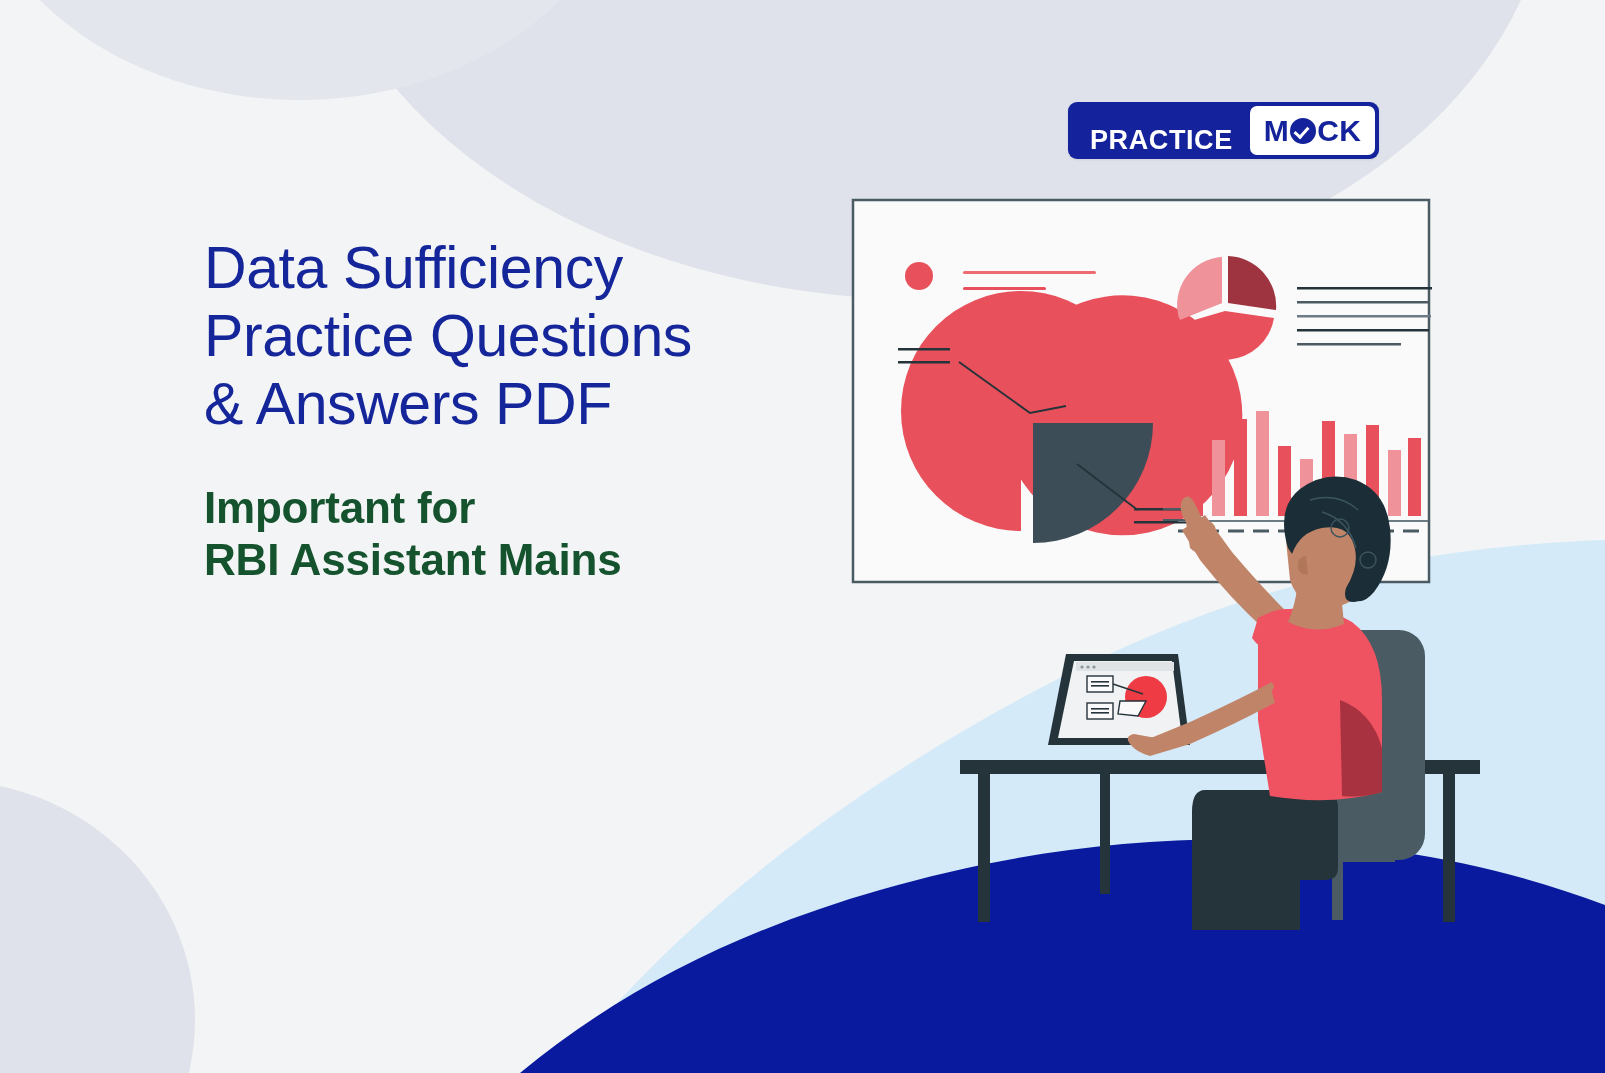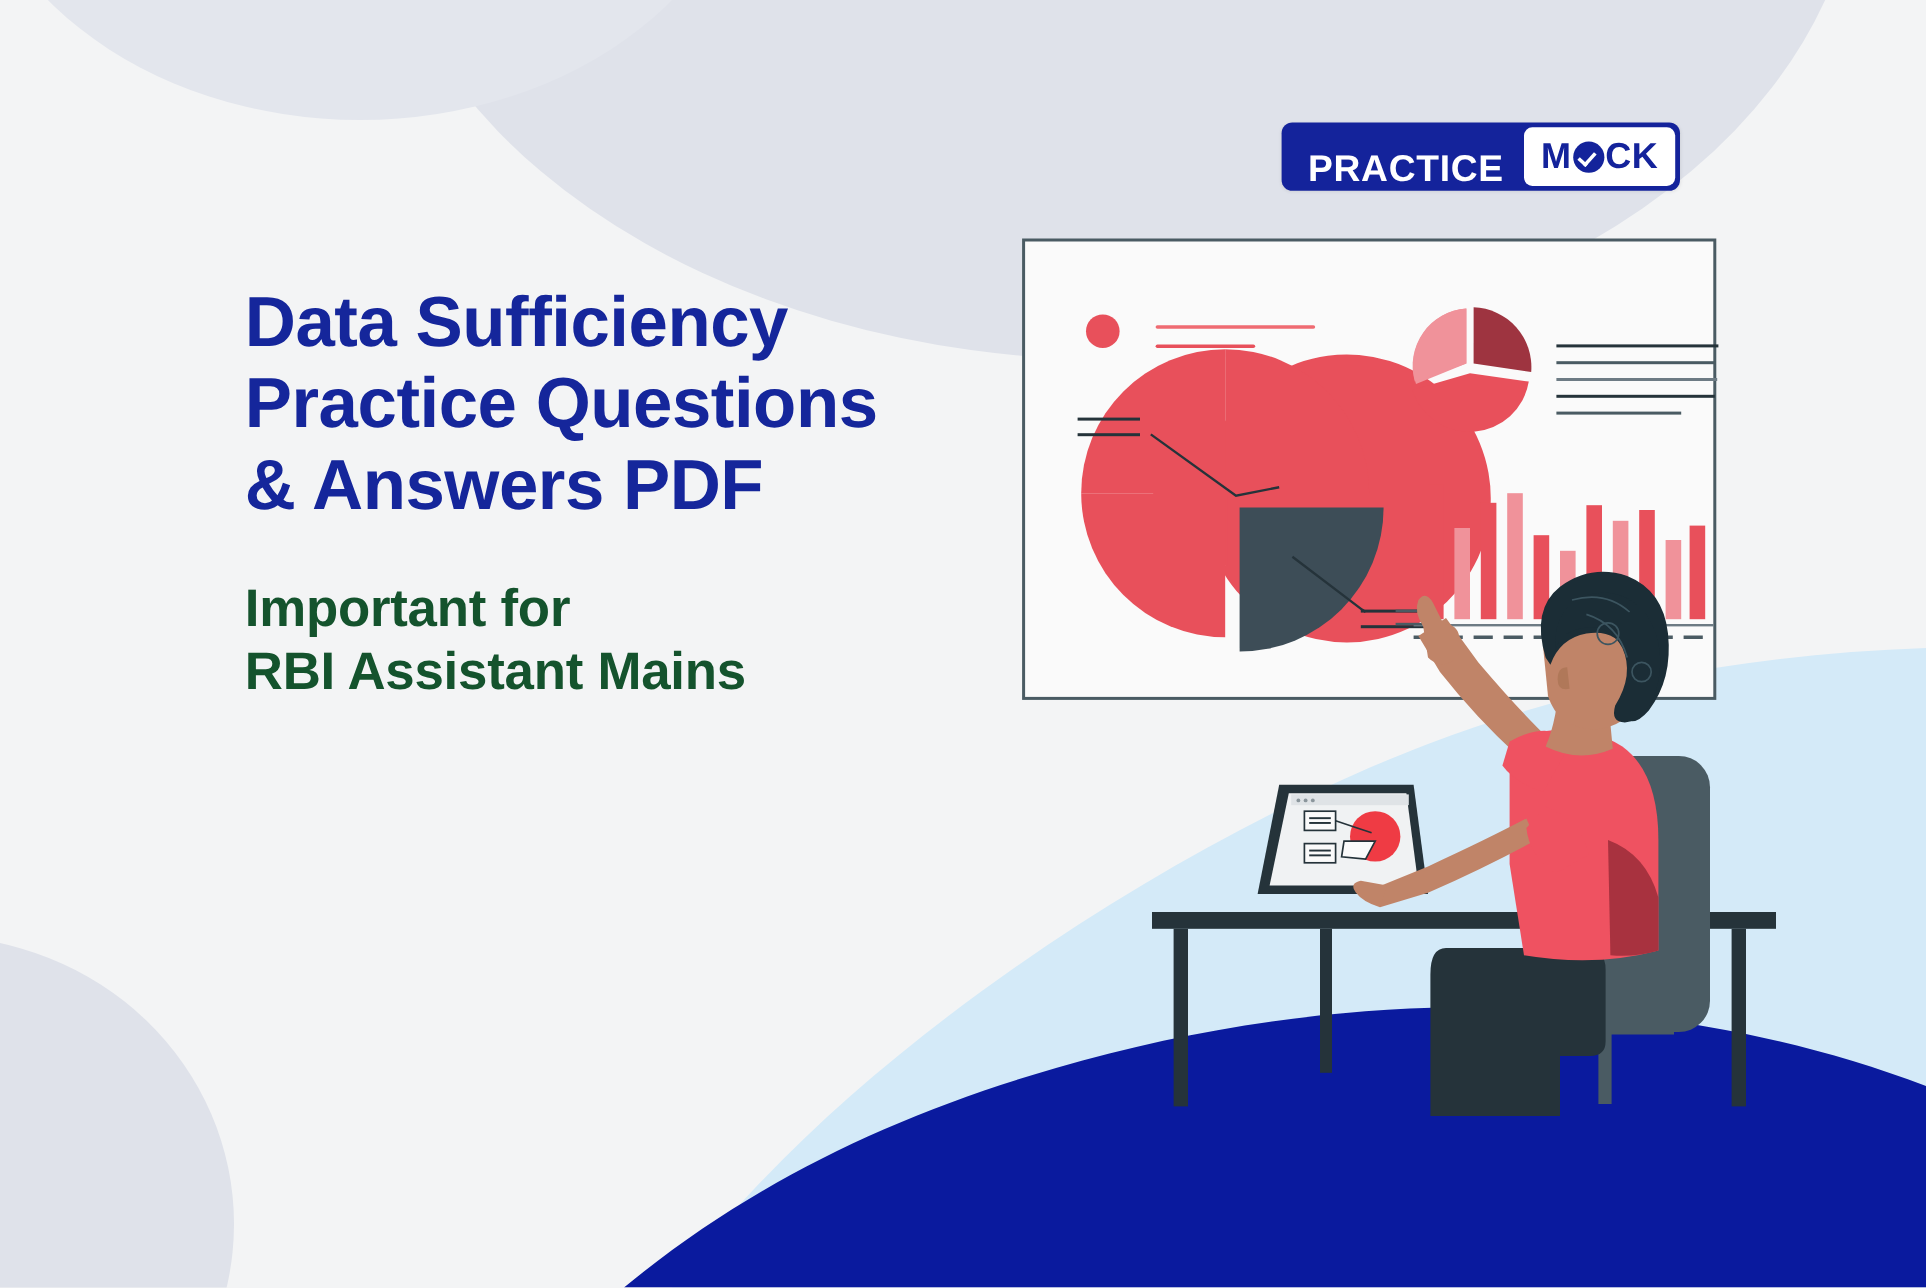--- a/index.html
+++ b/index.html
@@ -13,41 +13,41 @@
   #banner{position:absolute;inset:0;width:1605px;height:1073px;overflow:hidden;}
   .layer{position:absolute;inset:0;width:1605px;height:1073px;}
   svg.layer{display:block;}
 
   
   #copy{
     position:absolute;left:204px;top:234px;width:620px;
     z-index:40;
   }
   #title{
-    font-size:59px;line-height:1.155;font-weight:700;
+    font-size:59px;line-height:1.155;font-weight:400;
     color:#15269b;letter-spacing:-0.4px;white-space:pre-line;
     margin:0;
   }
   #subtitle{
     margin:44px 0 0 0;
     font-size:44px;line-height:1.18;font-weight:700;
     color:#14532d;letter-spacing:-0.2px;white-space:pre-line;
   }
 
   
   #logo{
     position:absolute;left:1068px;top:102px;
     height:57px;display:flex;align-items:stretch;
     background:#14239b;border-radius:9px;
     z-index:60;box-shadow:0 1px 3px rgba(0,0,0,.07);
   }
   #logo-practice{
     display:flex;align-items:center;
     padding:0 17px 0 22px;
-    color:#ffffff;font-size:31px;font-weight:700;letter-spacing:0.6px;margin-top:20px;
+    color:#ffffff;font-size:27px;font-weight:700;letter-spacing:0.6px;margin-top:20px;
   }
   #logo-mock{
     display:flex;align-items:center;gap:0px;
     background:#ffffff;color:#14239b;
     border-radius:7px;margin:4px 4px 4px 0;
     padding:0 14px 0 14px;
     font-size:30px;font-weight:800;letter-spacing:0.4px;
   }
   #logo-mock .mk{line-height:1;}
   #mock-check{

